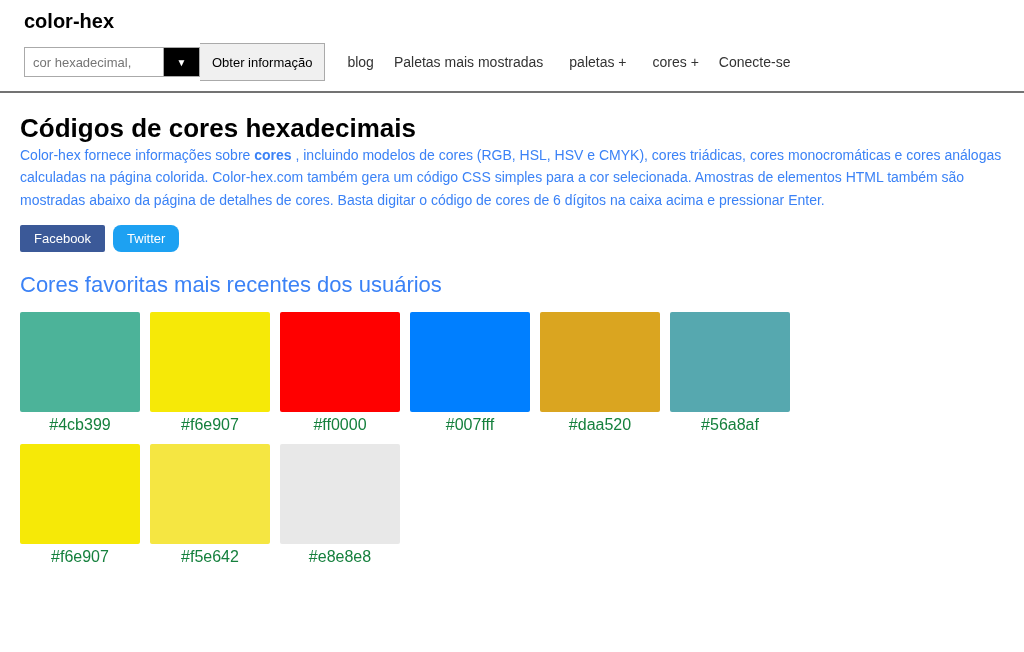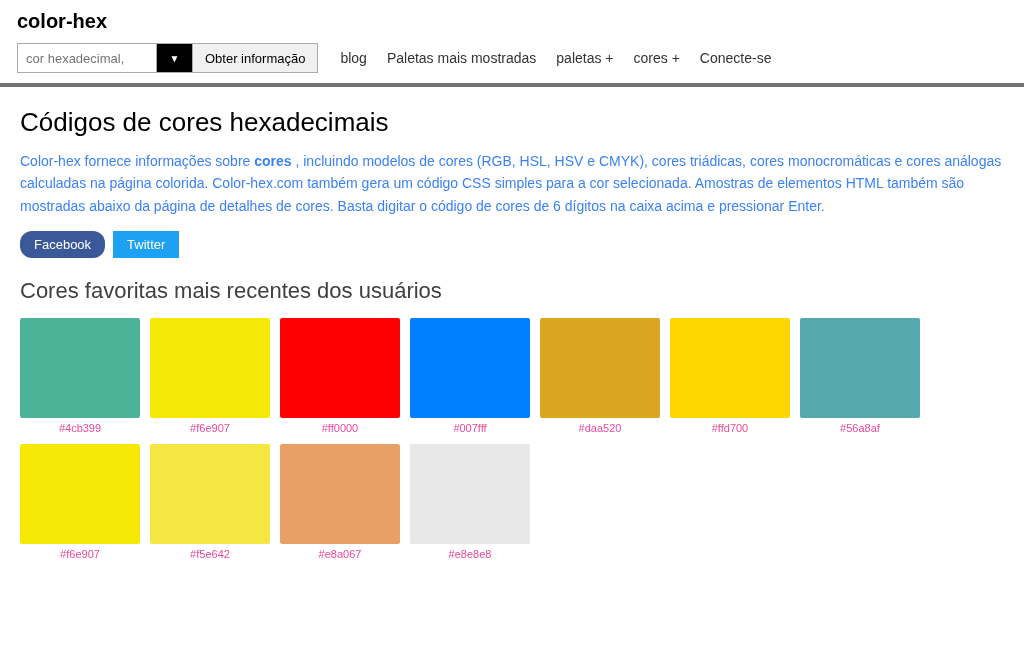--- a/index.html
+++ b/index.html
@@ -1,21 +1,21 @@
 <!DOCTYPE html>
 <html><head>
   <meta charset="utf-8">
   <style>
     * { box-sizing: border-box; margin: 0; padding: 0; }
     body { font-family: Arial, sans-serif; font-size: 14px; color: #333; background: #fff; }
 
     
     #header {
-      padding: 10px 17px;
-      border-bottom: 4px solid #737373;
+      padding: 10px 24px;
+      border-bottom: 2px solid #737373;
     }
     #header h1 {
       font-size: 20px;
       font-weight: bold;
       margin-bottom: 10px;
       color: #000;
     }
     .nav-bar {
       display: flex;
       align-items: center;
@@ -48,21 +48,21 @@
     }
     .color-swatch-input .dropdown-arrow {
       color: #fff;
       font-size: 10px;
     }
     .btn-search {
       background: #f0f0f0;
       border: 1px solid #aaa;
       border-left: none;
       padding: 4px 12px;
-      height: 30px;
+      height: 38px;
       cursor: pointer;
       font-size: 13px;
       white-space: nowrap;
     }
     .nav-links {
       display: flex;
       align-items: flex-start;
       gap: 20px;
       margin-left: 16px;
     }
@@ -71,31 +71,31 @@
       text-decoration: none;
       font-size: 14px;
       cursor: pointer;
       white-space: nowrap;
     }
     .nav-link-plus {
       color: #333;
       font-size: 14px;
       cursor: pointer;
       white-space: nowrap;
+      margin-left: 6px;
     }
 
     
     #main {
       padding: 20px 20px;
       max-width: 1024px;
     }
     .page-title {
       font-size: 26px;
-      font-weight: normal;
-      margin-bottom: 12px;
+      font-weight: bold;
       color: #000;
     }
     .description {
       font-size: 14px;
       line-height: 1.6;
       color: #3b82f6;
       margin-bottom: 14px;
     }
     .description strong { font-weight: bold; }
 
@@ -105,38 +105,38 @@
       gap: 8px;
       margin-bottom: 20px;
     }
     .btn-facebook {
       background: #3b5998;
       color: #fff;
       border: none;
       padding: 6px 14px;
       cursor: pointer;
       font-size: 13px;
-      border-radius: 12px;
+      border-radius: 2px;
     }
     .btn-twitter {
       background: #1da1f2;
       color: #fff;
       border: none;
       padding: 6px 14px;
       cursor: pointer;
       font-size: 13px;
-      border-radius: 0;
+      border-radius: 8px;
     }
 
     
     .section-title {
       font-size: 22px;
       font-weight: normal;
       margin-bottom: 14px;
-      color: #404040;
+      color: #3b82f6;
     }
 
     
     .color-grid {
       display: flex;
       gap: 10px;
       flex-wrap: wrap;
       margin-bottom: 10px;
     }
     .color-item {
@@ -145,22 +145,22 @@
       align-items: center;
       gap: 4px;
     }
     .color-swatch {
       width: 120px;
       height: 100px;
       border-radius: 2px;
       display: block;
     }
     .color-label {
-      font-size: 11px;
-      color: #ec4899;
+      font-size: 16px;
+      color: #15803d;
     }
 
     
     .color-grid-row2 {
       display: flex;
       gap: 10px;
       flex-wrap: wrap;
     }
   </style>
 </head>
@@ -214,39 +214,31 @@
       </div>
       <div class="color-item">
         <div class="color-swatch" style="background-color: rgb(0, 127, 255);"></div>
         <span class="color-label">#007fff</span>
       </div>
       <div class="color-item">
         <div class="color-swatch" style="background-color: rgb(218, 165, 32);"></div>
         <span class="color-label">#daa520</span>
       </div>
       <div class="color-item">
-        <div class="color-swatch" style="background-color: rgb(255, 215, 0);"></div>
-        <span class="color-label">#ffd700</span>
-      </div>
-      <div class="color-item">
         <div class="color-swatch" style="background-color: rgb(86, 168, 175);"></div>
         <span class="color-label">#56a8af</span>
       </div>
     </div>
   <div class="color-grid color-grid-row2" id="color-grid-row2">
       <div class="color-item">
         <div class="color-swatch" style="background-color: rgb(246, 233, 7);"></div>
         <span class="color-label">#f6e907</span>
       </div>
       <div class="color-item">
         <div class="color-swatch" style="background-color: rgb(245, 230, 66);"></div>
         <span class="color-label">#f5e642</span>
       </div>
       <div class="color-item">
-        <div class="color-swatch" style="background-color: rgb(232, 160, 103);"></div>
-        <span class="color-label">#e8a067</span>
-      </div>
-      <div class="color-item">
         <div class="color-swatch" style="background-color: rgb(232, 232, 232);"></div>
         <span class="color-label">#e8e8e8</span>
       </div>
     </div>
 </div>
 
 </body></html>

